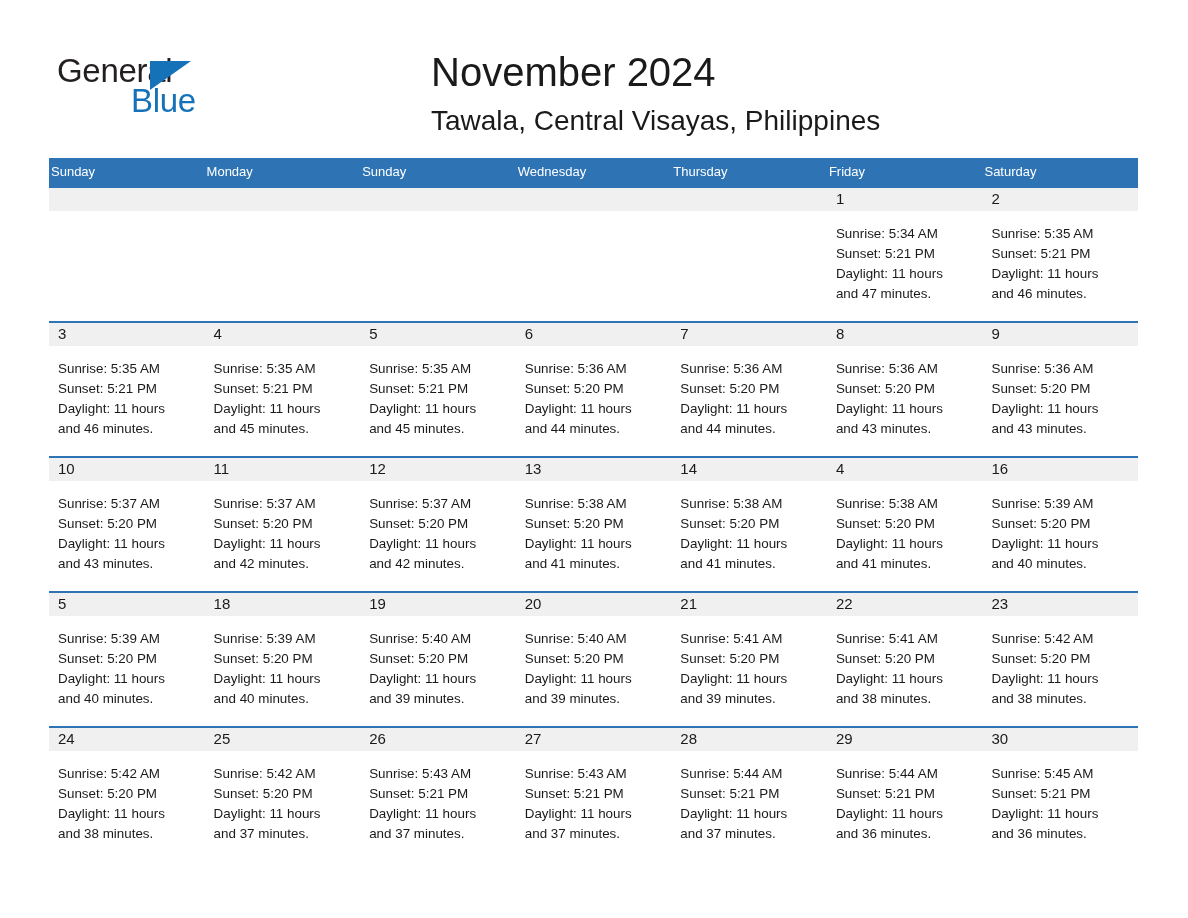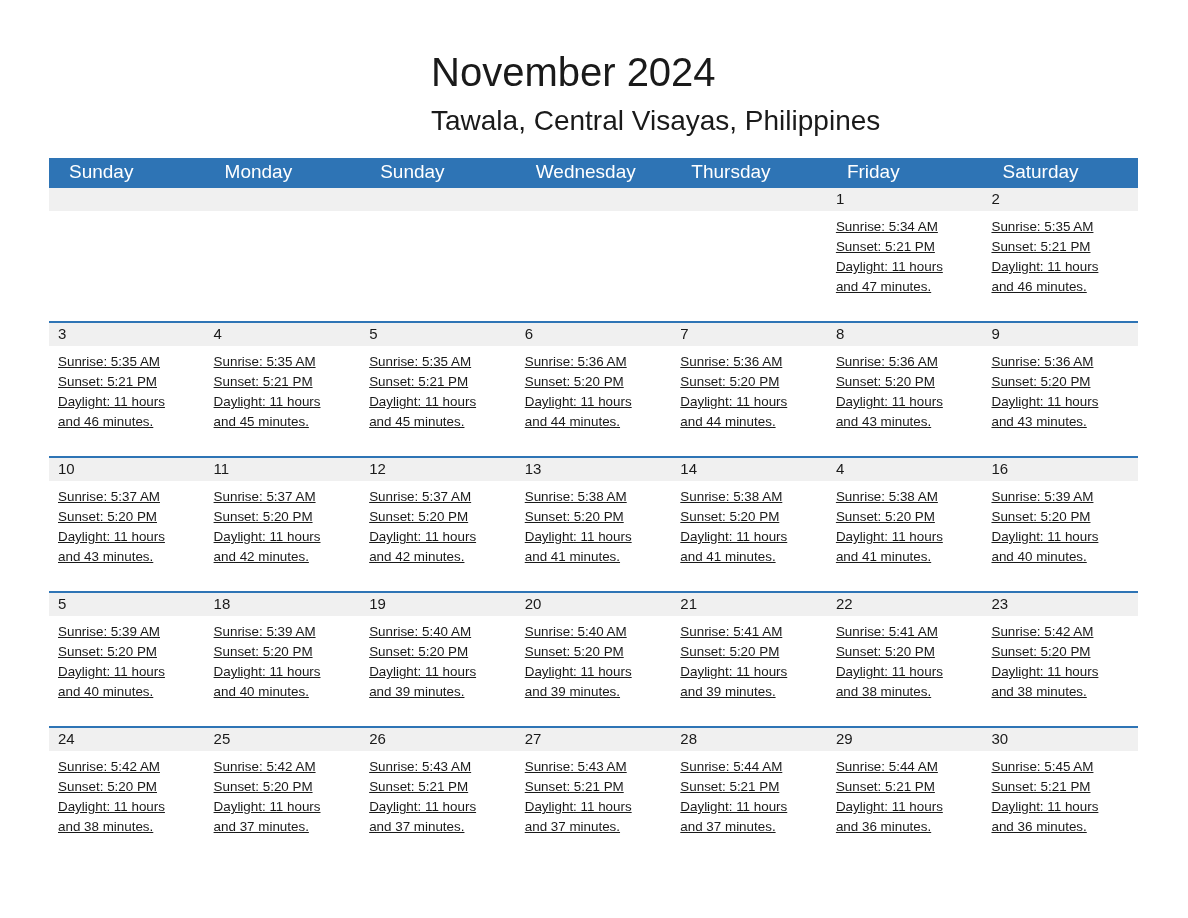--- a/index.html
+++ b/index.html
@@ -91,23 +91,23 @@
   }
 
   .weekday-row {
     display: flex;
     background: #2e74b5;
     height: 28px;
   }
   .weekday {
     flex: 1 1 0;
     color: #ffffff;
-    font-size: 19px;
+    font-size: 13px;
     line-height: 28px;
-    padding-left: 20px;
+    padding-left: 2px;
     white-space: nowrap;
     overflow: hidden;
   }
 
   .week-row {
     display: flex;
     border-top: 2px solid #2e74b5;
     height: 135px;
     background: #ffffff;
     position: relative;
@@ -136,36 +136,40 @@
     z-index: 2;
     display: block;
     height: 23px;
     line-height: 21px;
     font-size: 15px;
     color: #1a1a1a;
   }
   .day-info {
     position: relative;
     z-index: 2;
-    margin-top: 6px;
+    margin-top: 13px;
     font-size: 13.4px;
     line-height: 20px;
     color: #1a1a1a;
-    text-decoration: underline;
   }
   .day-info div { white-space: nowrap; }
   .day-cell.empty .day-num { visibility: hidden; }
 </style>
 </head>
 <body>
 
 <div class="page">
 
   <div class="top">
 
+    <div class="logo">
+      <span class="logo-general">General</span>
+      <span class="logo-tri"></span>
+      <span class="logo-blue">Blue</span>
+    </div>
 
     <div class="title-block">
       <h1 class="month-title">November 2024</h1>
       <div class="location">Tawala, Central Visayas, Philippines</div>
     </div>
 
   </div>
 
   <div class="calendar">
     <div class="weekday-row" id="weekday-row">

